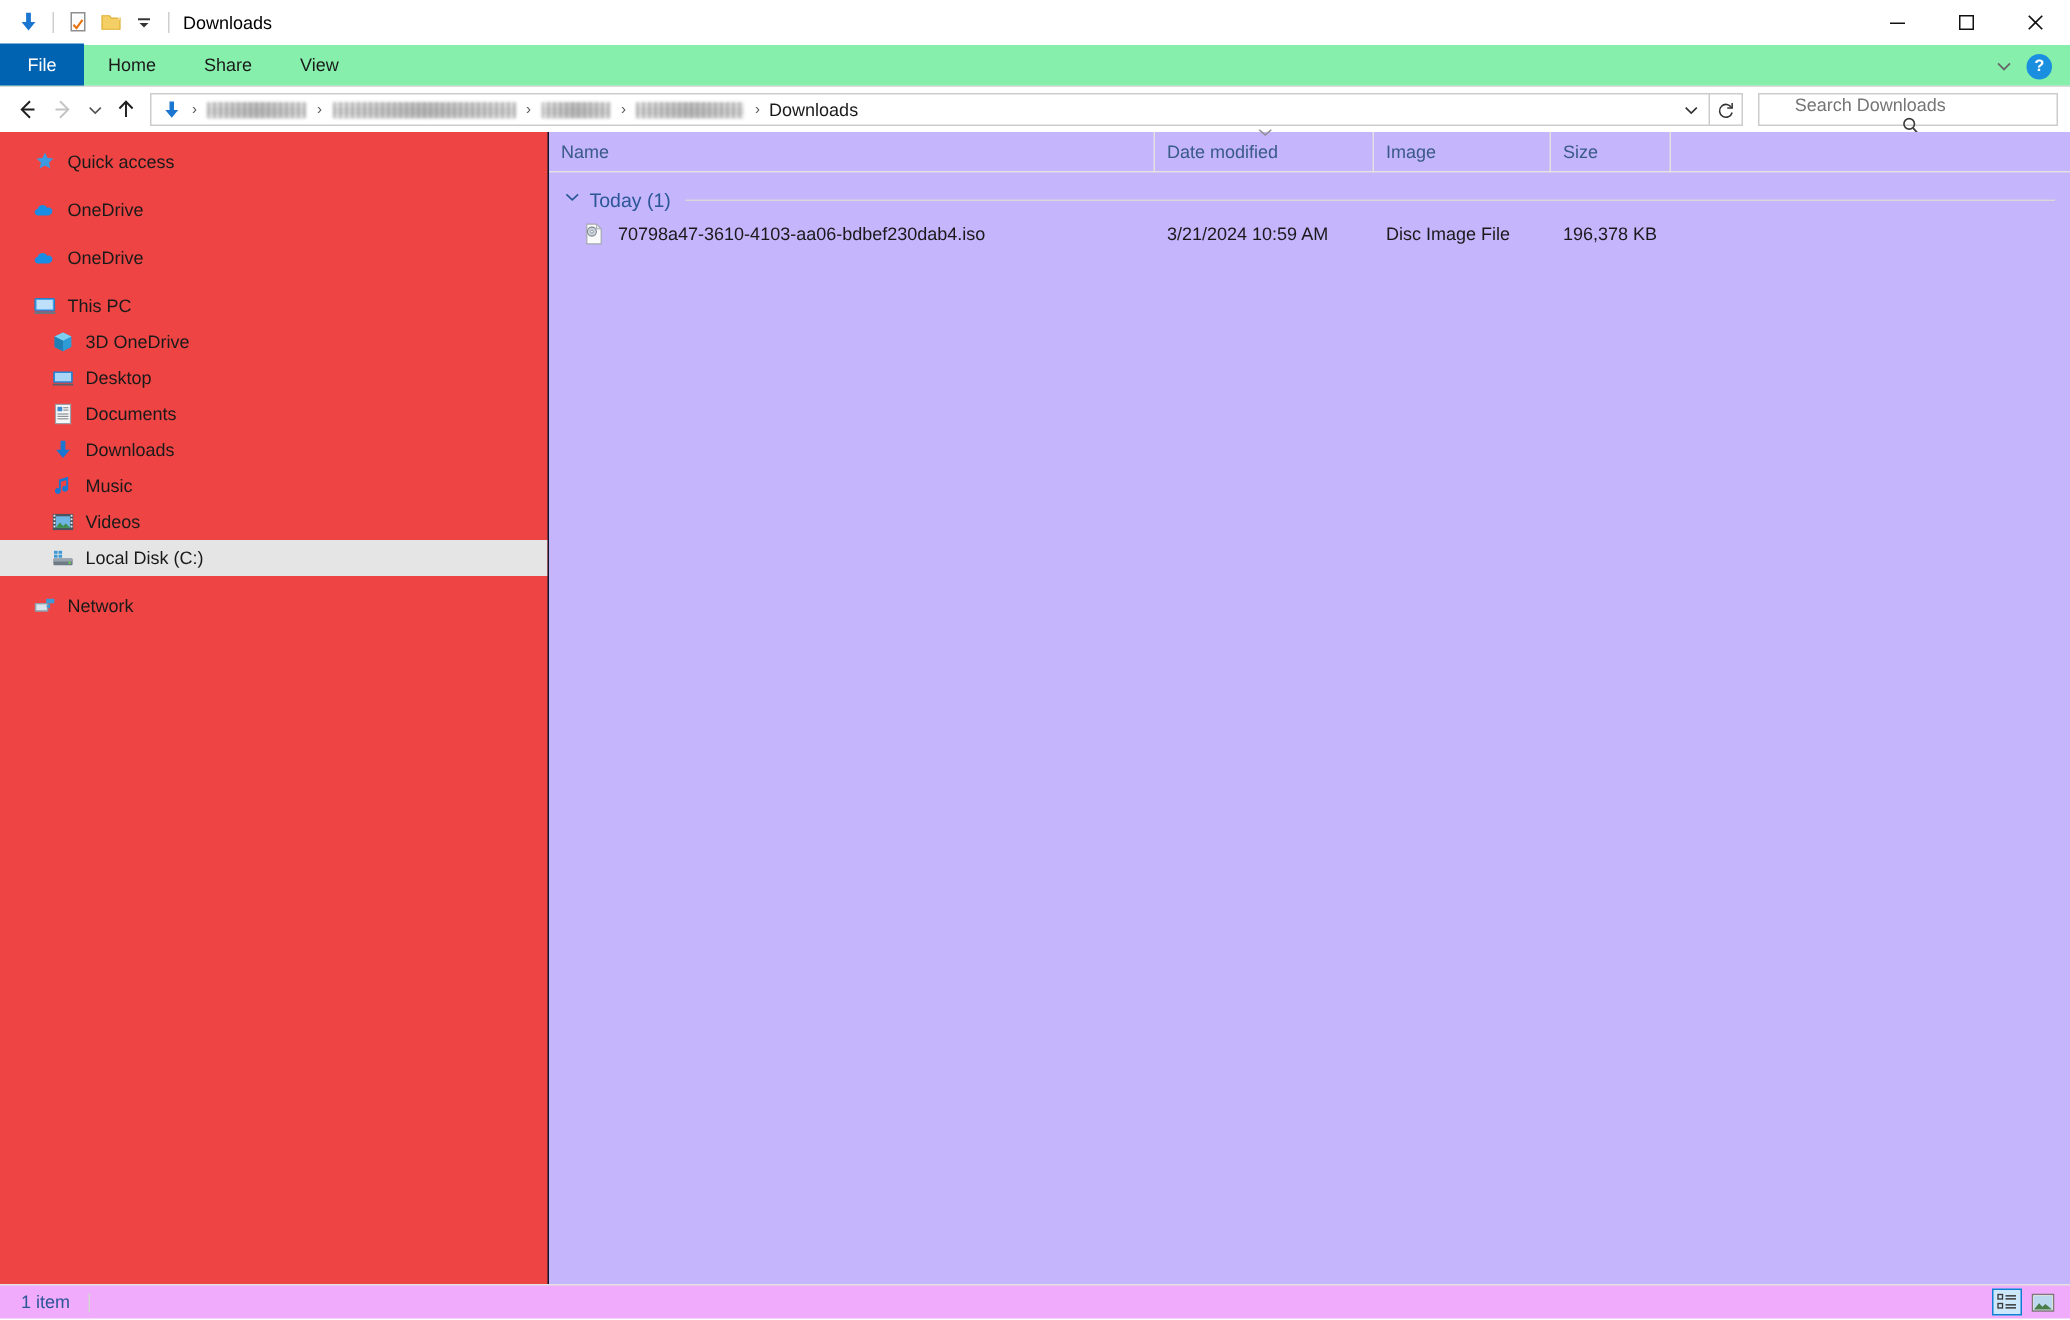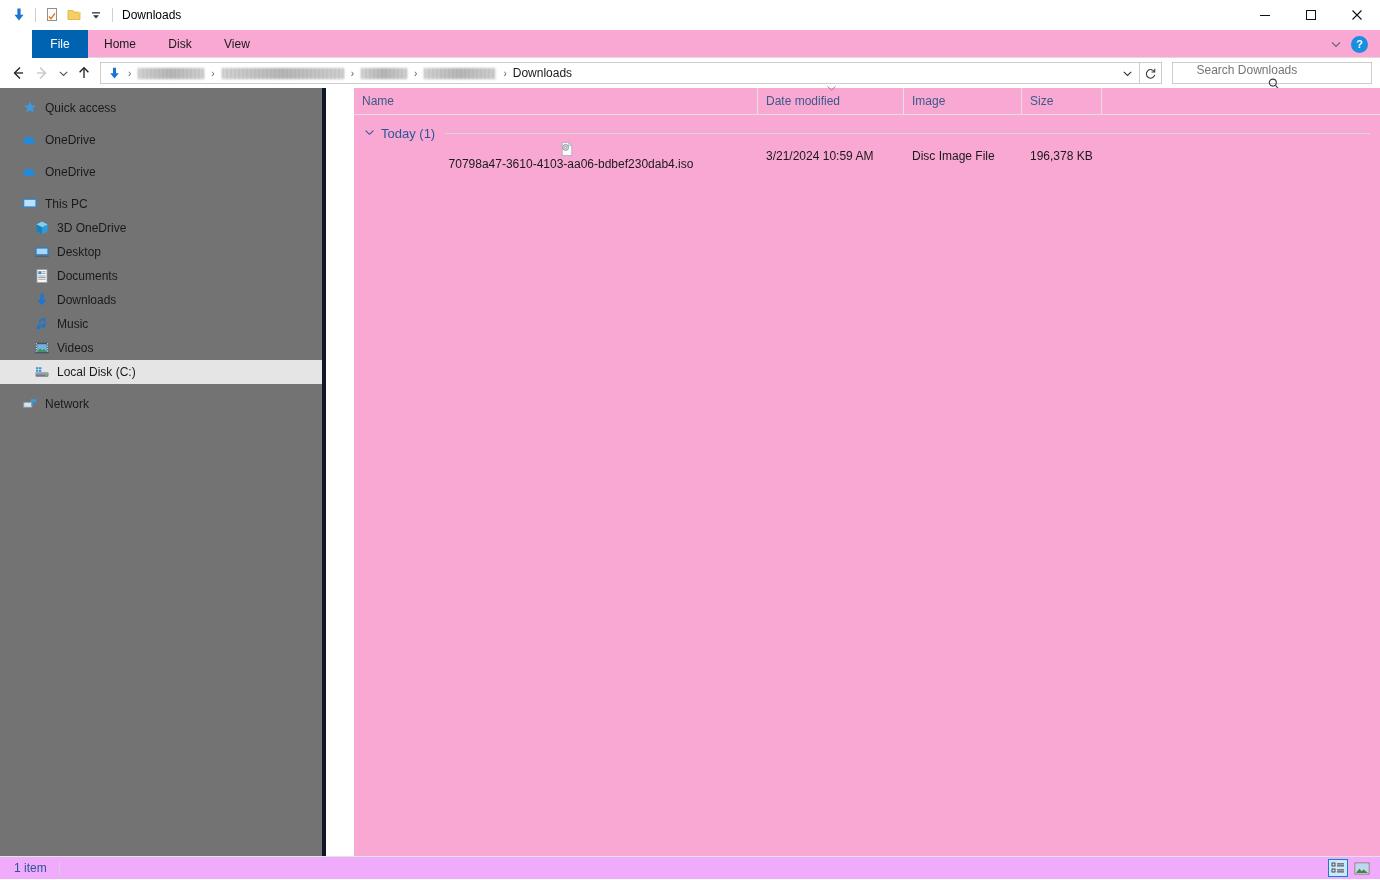--- a/index.html
+++ b/index.html
@@ -40,25 +40,24 @@
   }
   .wc {
     width: 46px; height: 30px;
     display: flex; align-items: center; justify-content: center;
   }
 
   
   .ribbon {
     position: relative;
     height: 28px;
-    background: #f9a8d4;
+    background: #86efac;
     display: flex;
-    align-items: center;
+    align-items: flex-end;
     border-bottom: 1px solid #dcdcdc;
-    margin-left: 32px;
   }
   .tab {
     display: flex; align-items: center; justify-content: center;
     padding: 0 16px;
     font-size: 12px;
     color: #1a1a1a;
     height: 28px;
     min-width: 56px;
   }
   .tab.file {
@@ -161,45 +160,45 @@
 
   
   .content {
     display: flex;
     height: 768px;
     background: #ffffff;
   }
 
   
   .navpane {
-    width: 326px;
-    border-right: 4px solid #0f172a;
+    width: 366px;
+    border-right: 1px solid #0f172a;
     padding-top: 8px;
     overflow: hidden;
-    background: #737373;
+    background: #ef4444;
   }
   .navitem {
     height: 24px;
     display: flex; align-items: center;
     font-size: 12px; color: #1a1a1a;
     padding-left: 22px;
     white-space: nowrap;
   }
   .navitem.indent1 { padding-left: 34px; }
   .navitem.selected { background: #e5e5e5; }
   .navitem .nicon {
     width: 16px; height: 16px;
     margin-right: 7px;
     display: flex; align-items: center; justify-content: center;
     flex: 0 0 16px;
   }
   .navgap { height: 8px; }
 
   
-  .listpane { flex: 1; display: flex; flex-direction: column; background: #f9a8d4; margin-left: 28px; }
+  .listpane { flex: 1; display: flex; flex-direction: column; background: #c4b5fd; }
   .colhead {
     height: 27px;
     display: flex;
     align-items: center;
     border-bottom: 1px solid #e2e2e2;
     position: relative;
   }
   .col {
     font-size: 12px;
     color: #3a5a87;
@@ -232,21 +231,21 @@
   .grouphdr .grule { flex: 1; height: 1px; background: #d8d8d8; margin-left: 10px; margin-right: 10px; }
 
   .filerow {
     height: 22px;
     display: flex; align-items: center;
     padding-left: 22px;
     font-size: 12px;
     color: #1a1a1a;
   }
   .fcell { display: flex; align-items: center; white-space: nowrap; overflow: hidden; }
-  .f-name { width: 390px; flex-direction: column; }
+  .f-name { width: 390px; }
   .f-date { width: 146px; padding-left: 0px; }
   .f-type { width: 118px; }
   .f-size { width: 100px; }
   .ficon { width: 16px; height: 16px; margin-right: 8px; flex: 0 0 16px; }
 
   
   .statusbar {
     height: 23px;
     border-top: 1px solid #e2e2e2;
     display: flex; align-items: center;
@@ -317,21 +316,21 @@
       <svg width="12" height="12" viewBox="0 0 12 12">
           <path d="M1.5 1.5l9 9M10.5 1.5l-9 9" stroke="#111" stroke-width="1.1" fill="none"></path>
         </svg>
     </div>
   </div>
 </div>
 
 <div class="ribbon">
   <div class="tab file">File</div>
   <div class="tab">Home</div>
-  <div class="tab">Disk</div>
+  <div class="tab">Share</div>
   <div class="tab">View</div>
   <div class="ribbon-right">
     <div style="width:18px;height:18px;display:flex;align-items:center;justify-content:center;">
       <svg width="12" height="12" viewBox="0 0 12 12">
           <path d="M2 4.3l4 4 4-4" fill="none" stroke="#666" stroke-width="1.2"></path>
         </svg>
     </div>
     <div class="help-btn">?</div>
   </div>
 </div>

